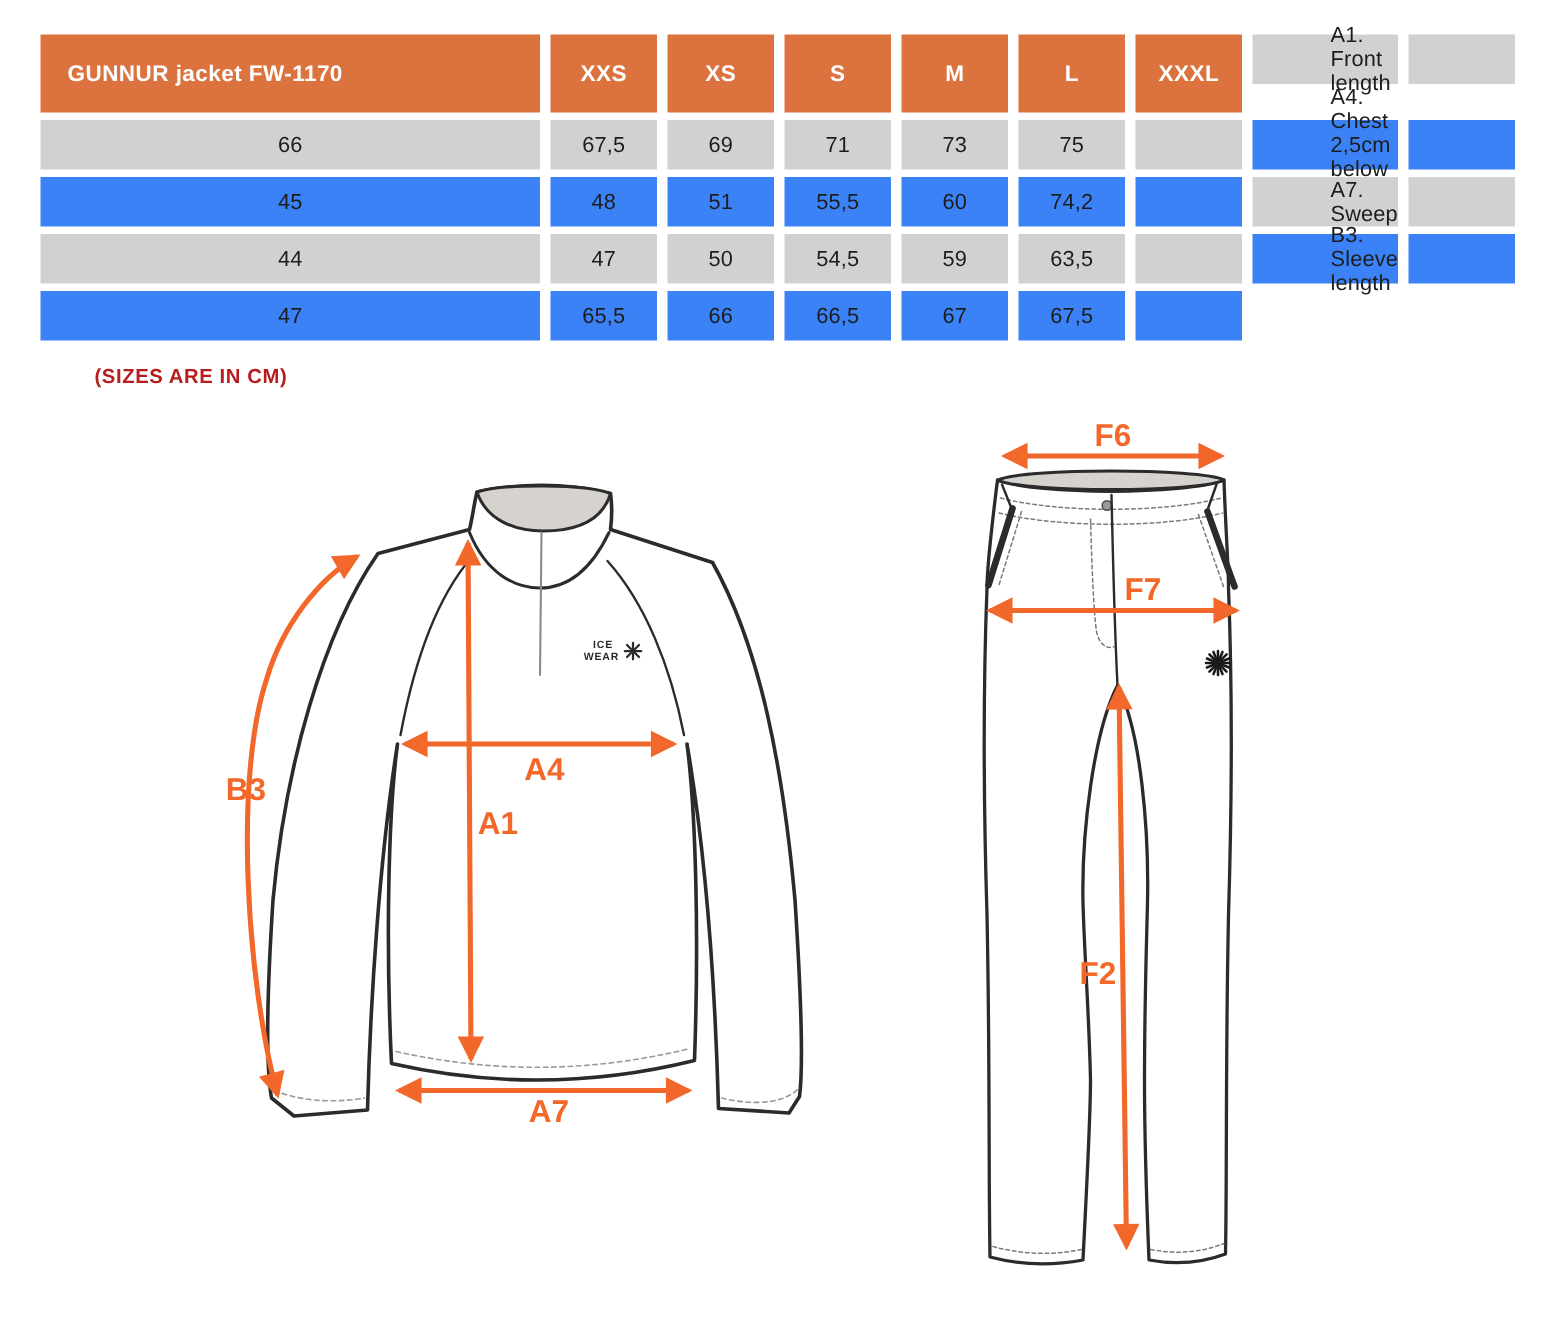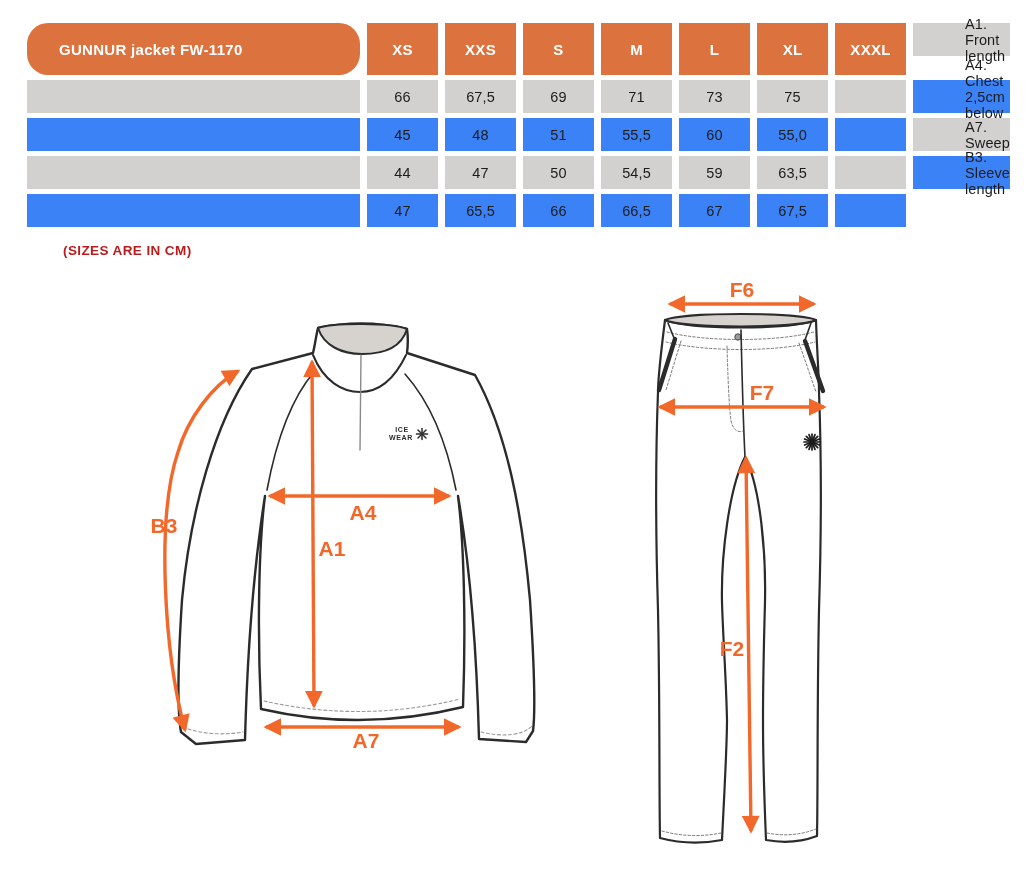--- a/index.html
+++ b/index.html
@@ -14,21 +14,21 @@
     column-gap:7px;row-gap:5px;
   }
   .cell{
     display:flex;align-items:center;justify-content:center;
     height:33px;font-size:14.5px;color:#1C1C1C;letter-spacing:.1px;
   }
   .cell.head{
     background:#DC733E;color:#FFFFFF;font-weight:bold;
     font-size:15px;height:52px;letter-spacing:.3px;
   }
-  .cell.title{justify-content:flex-start;padding-left:32px;box-sizing:border-box;border-radius:21px;}
+  .cell.title{justify-content:flex-start;padding-left:18px;box-sizing:border-box;}
   .cell.label{justify-content:flex-start;padding-left:52px;box-sizing:border-box;}
   .cell.dark{background:#D2D1CF;}
   .cell.light{background:#3b82f6;}
   
   .note{
     position:absolute;left:63px;top:243px;color:#b91c1c;
     font-size:13.5px;font-weight:bold;letter-spacing:.4px;
   }
   
   svg.jacket{position:absolute;left:130px;top:280px;overflow:visible;}
@@ -43,46 +43,45 @@
   }
 </style>
 </head>
 <body>
 
 <div class="page">
 
   <div class="size-table">
 
     <div class="cell head title">GUNNUR jacket FW-1170</div>
+    <div class="cell head">XXS</div>
     <div class="cell head">XS</div>
-    <div class="cell head">XXS</div>
     <div class="cell head">S</div>
     <div class="cell head">M</div>
     <div class="cell head">L</div>
-    <div class="cell head">XL</div>
     <div class="cell head">XXXL</div>
 
     <div class="cell dark label">A1. Front length</div>
     <div class="cell dark"></div>
     <div class="cell dark">66</div>
     <div class="cell dark">67,5</div>
     <div class="cell dark">69</div>
     <div class="cell dark">71</div>
     <div class="cell dark">73</div>
     <div class="cell dark">75</div>
     <div class="cell dark"></div>
 
     <div class="cell light label">A4. Chest 2,5cm below armpit</div>
     <div class="cell light"></div>
     <div class="cell light">45</div>
     <div class="cell light">48</div>
     <div class="cell light">51</div>
     <div class="cell light">55,5</div>
     <div class="cell light">60</div>
-    <div class="cell light">55,0</div>
+    <div class="cell light">74,2</div>
     <div class="cell light"></div>
 
     <div class="cell dark label">A7. Sweep</div>
     <div class="cell dark"></div>
     <div class="cell dark">44</div>
     <div class="cell dark">47</div>
     <div class="cell dark">50</div>
     <div class="cell dark">54,5</div>
     <div class="cell dark">59</div>
     <div class="cell dark">63,5</div>

